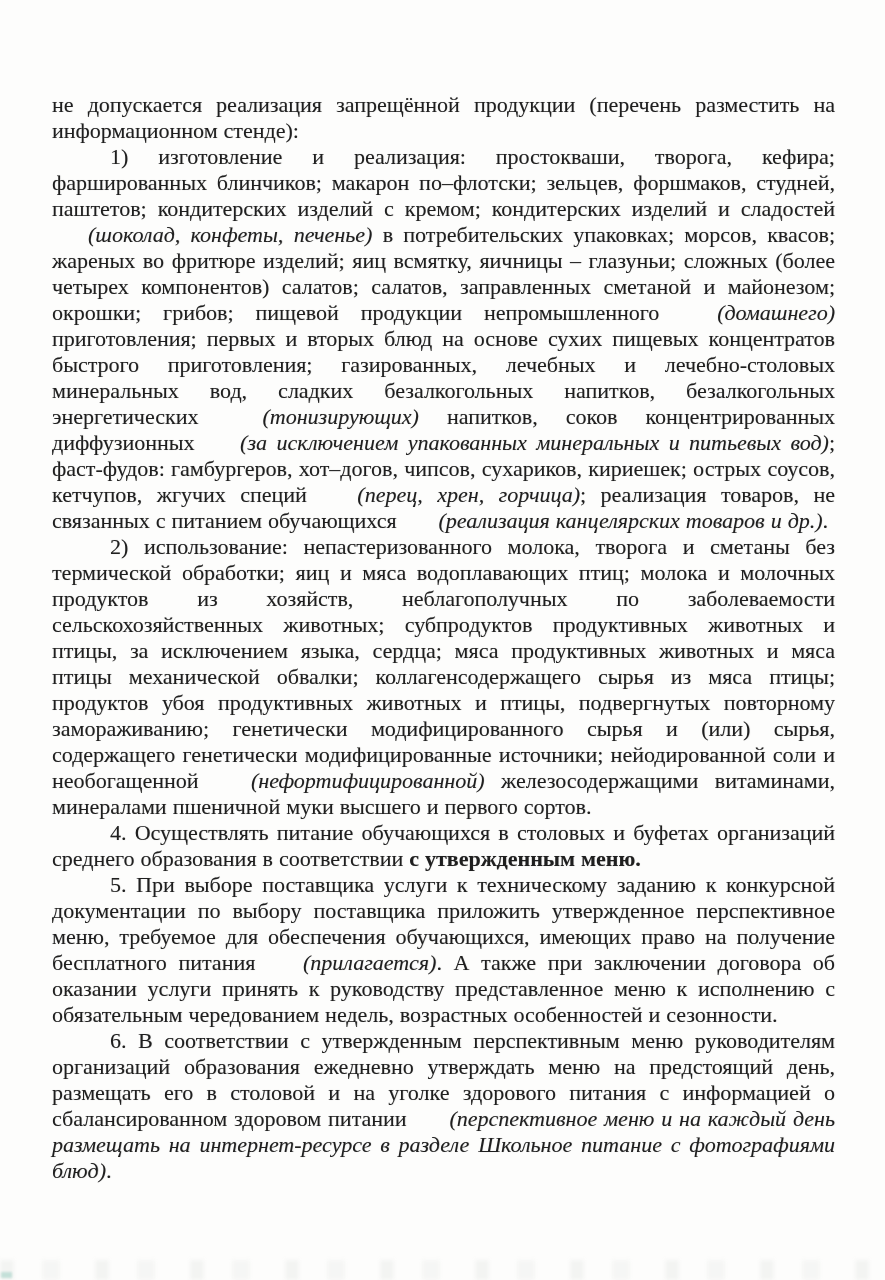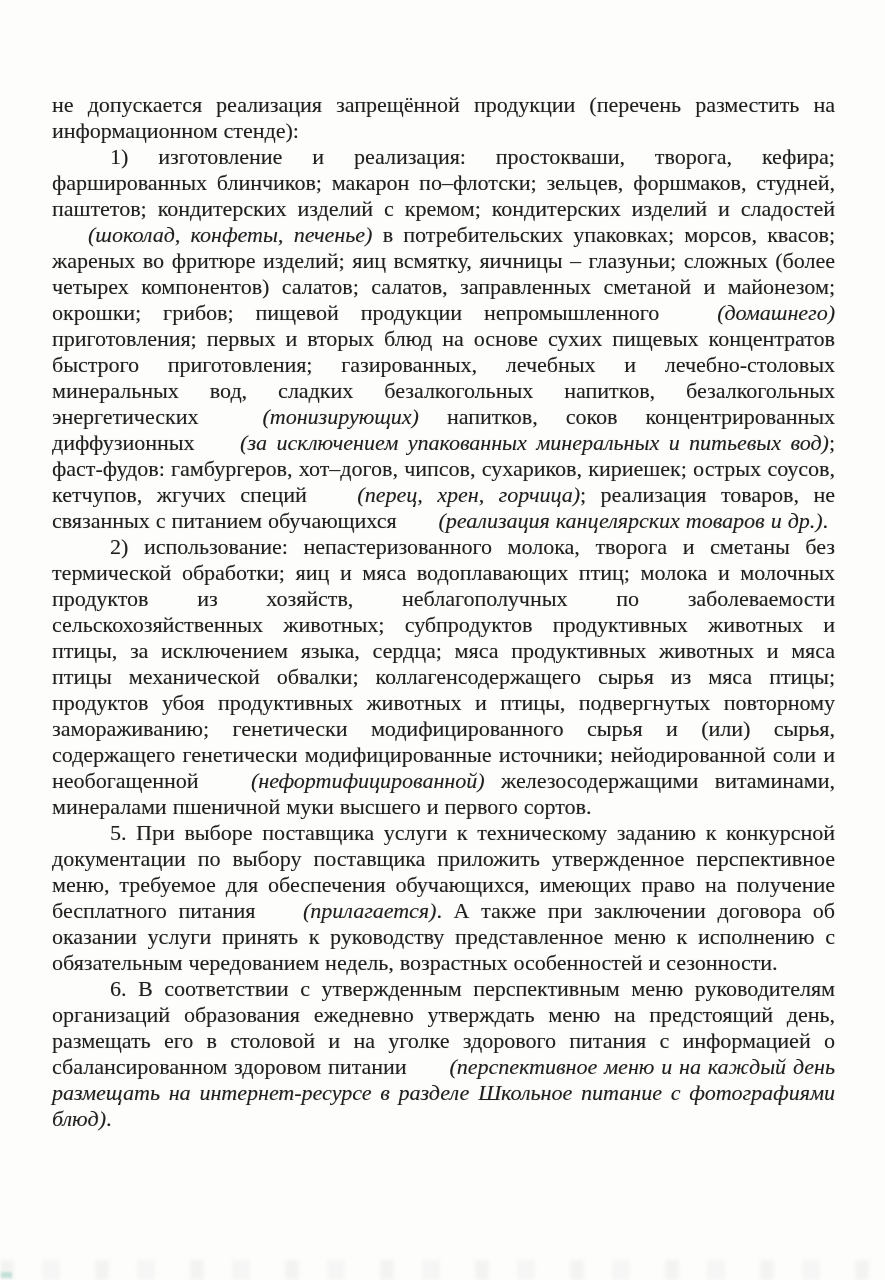--- a/index.html
+++ b/index.html
@@ -57,18 +57,19 @@
   }
 </style>
 </head>
 <body>
 
 <div class="page" style="background: rgb(253, 253, 252);">
   <div class="doc" style="color: rgb(31, 31, 31);">
       <p class="para"><span class="">не допускается реализация запрещённой продукции (перечень разместить на информационном стенде):</span></p>
       <p class="para indent"><span class="">1) изготовление и реализация: простокваши, творога, кефира; фаршированных блинчиков; макарон по–флотски; зельцев, форшмаков, студней, паштетов; кондитерских изделий с кремом; кондитерских изделий и сладостей </span><span class="it">(шоколад, конфеты, печенье)</span><span class=""> в потребительских упаковках; морсов, квасов; жареных во фритюре изделий; яиц всмятку, яичницы – глазуньи; сложных (более четырех компонентов) салатов; салатов, заправленных сметаной и майонезом; окрошки; грибов; пищевой продукции непромышленного </span><span class="it">(домашнего)</span><span class=""> приготовления; первых и вторых блюд на основе сухих пищевых концентратов быстрого приготовления; газированных, лечебных и лечебно-столовых минеральных вод, сладких безалкогольных напитков, безалкогольных энергетических </span><span class="it">(тонизирующих)</span><span class=""> напитков, соков концентрированных диффузионных </span><span class="it">(за исключением упакованных минеральных и питьевых вод)</span><span class="">; фаст-фудов: гамбургеров, хот–догов, чипсов, сухариков, кириешек; острых соусов, кетчупов, жгучих специй </span><span class="it">(перец, хрен, горчица)</span><span class="">; реализация товаров, не связанных с питанием обучающихся </span><span class="it">(реализация канцелярских товаров и др.)</span><span class="">.</span></p>
       <p class="para indent"><span class="">2) использование: непастеризованного молока, творога и сметаны без термической обработки; яиц и мяса водоплавающих птиц; молока и молочных продуктов из хозяйств, неблагополучных по заболеваемости сельскохозяйственных животных; субпродуктов продуктивных животных и птицы, за исключением языка, сердца; мяса продуктивных животных и мяса птицы механической обвалки; коллагенсодержащего сырья из мяса птицы; продуктов убоя продуктивных животных и птицы, подвергнутых повторному замораживанию; генетически модифицированного сырья и (или) сырья, содержащего генетически модифицированные источники; нейодированной соли и необогащенной </span><span class="it">(нефортифицированной)</span><span class=""> железосодержащими витаминами, минералами пшеничной муки высшего и первого сортов.</span></p>
+      <p class="para indent"><span class="">4. Осуществлять питание обучающихся в столовых и буфетах организаций среднего образования в соответствии </span><span class="bd">с утвержденным меню.</span></p>
       <p class="para indent"><span class="">5. При выборе поставщика услуги к техническому заданию к конкурсной документации по выбору поставщика приложить утвержденное перспективное меню, требуемое для обеспечения обучающихся, имеющих право на получение бесплатного питания </span><span class="it">(прилагается)</span><span class="">. А также при заключении договора об оказании услуги принять к руководству представленное меню к исполнению с обязательным чередованием недель, возрастных особенностей и сезонности.</span></p>
       <p class="para indent"><span class="">6. В соответствии с утвержденным перспективным меню руководителям организаций образования ежедневно утверждать меню на предстоящий день, размещать его в столовой и на уголке здорового питания с информацией о сбалансированном здоровом питании </span><span class="it">(перспективное меню и на каждый день размещать на интернет-ресурсе в разделе Школьное питание с фотографиями блюд)</span><span class="">.</span></p>
     </div>
   <div class="scan-noise"></div>
   <div class="scan-speck"></div>
 </div>
 
 </body></html>

